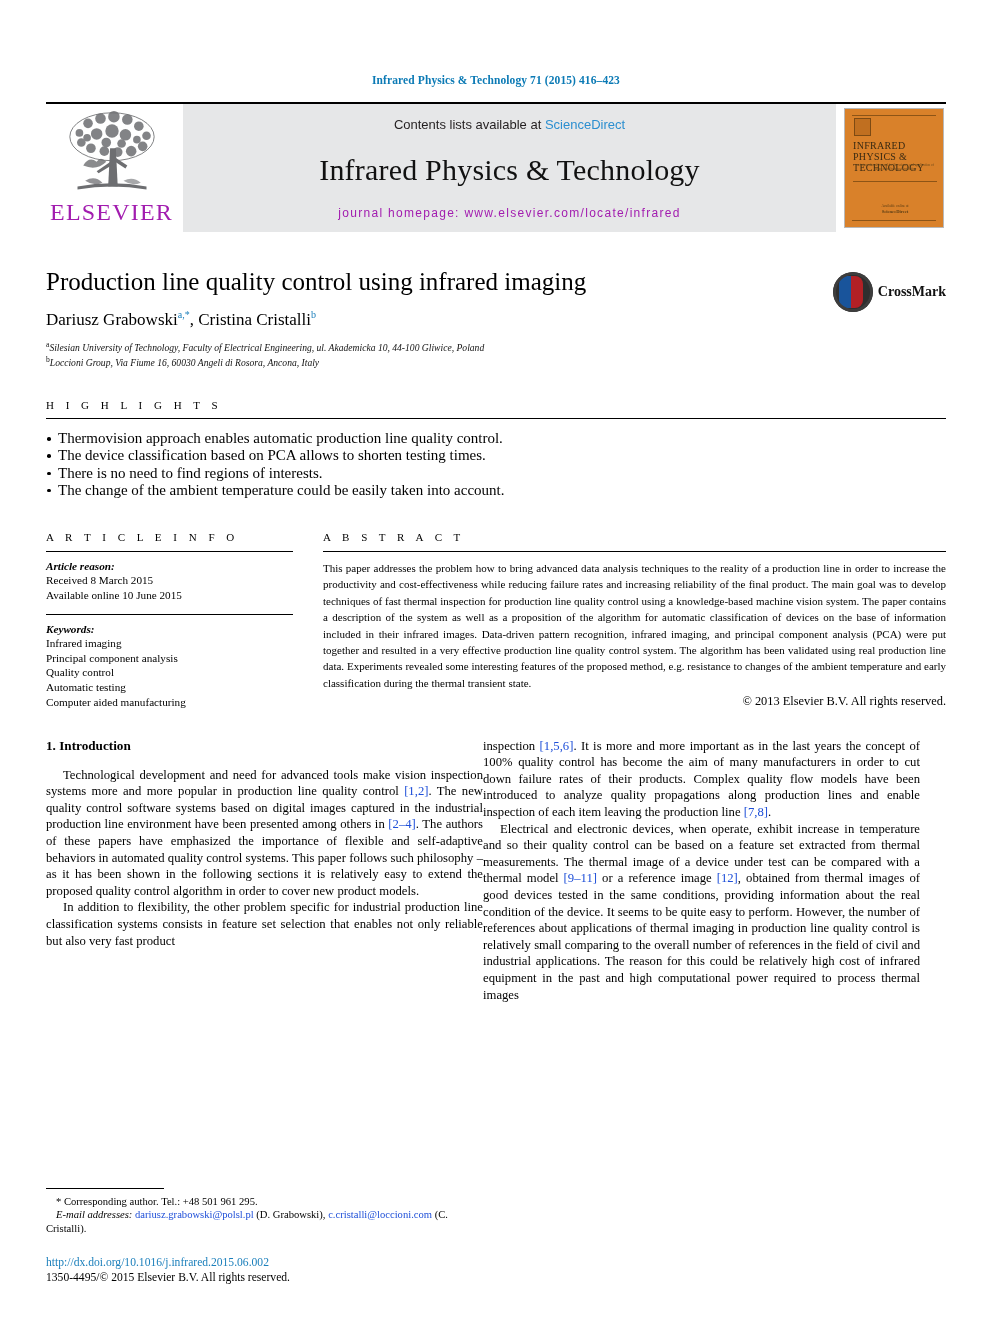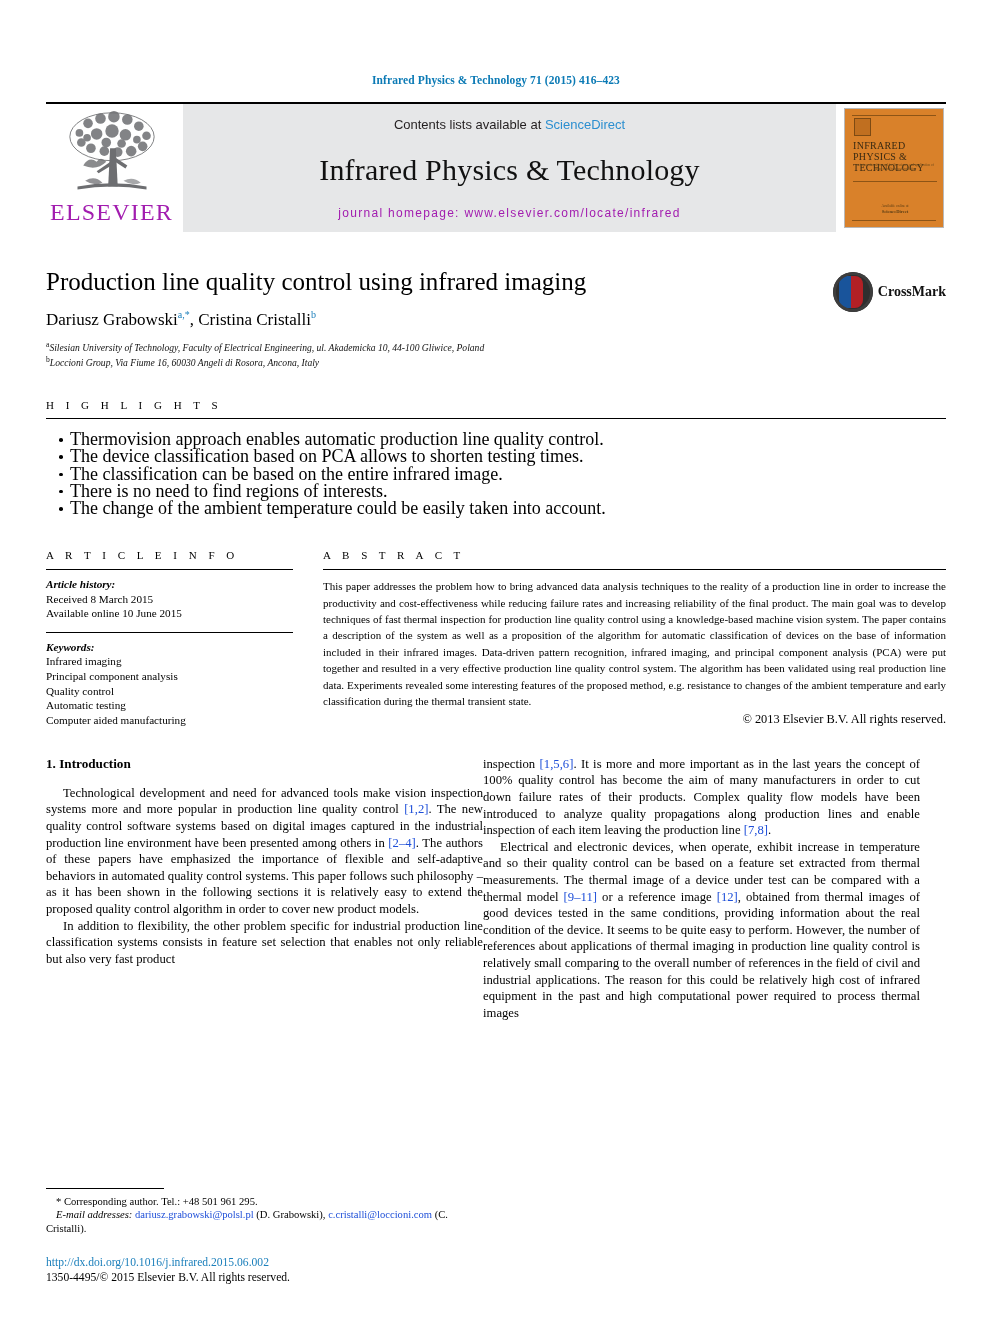--- a/index.html
+++ b/index.html
@@ -238,23 +238,23 @@
     font-weight: normal;
     font-size: 11px;
     letter-spacing: 4.5px;
     margin: 0 0 7px 0;
   }
 
   .highlights-wrap { margin-top: 30px; }
   .hl-rule { border-top: 1.4px solid #000; margin: 0 0 11px 0; }
   ul.highlights {
     list-style: none;
-    margin: 12px;
+    margin: 0;
     padding: 0;
-    font-size: 18px;
+    font-size: 15px;
     line-height: 17.2px;
   }
   ul.highlights li {
     position: relative;
     padding-left: 12px;
   }
   ul.highlights li:before {
     content: "";
     position: absolute;
     left: 1px; top: 7px;
@@ -445,32 +445,31 @@
     <p class="affil"><sup>a</sup><span>Silesian University of Technology, Faculty of Electrical Engineering, ul. Akademicka 10, 44-100 Gliwice, Poland</span></p>
     <p class="affil"><sup>b</sup><span>Loccioni Group, Via Fiume 16, 60030 Angeli di Rosora, Ancona, Italy</span></p>
   </div>
 
   <div class="highlights-wrap">
     <div class="sec-head">H I G H L I G H T S</div>
     <div class="hl-rule"></div>
     <ul class="highlights">
       <li>Thermovision approach enables automatic production line quality control.</li>
       <li>The device classification based on PCA allows to shorten testing times.</li>
-      <li>The classification can be based on the entire infrared image.</li>
       <li>There is no need to find regions of interests.</li>
       <li>The change of the ambient temperature could be easily taken into account.</li>
     </ul>
   </div>
 
   <div class="infoabs">
 
     <div class="col-info">
       <div class="sec-head">A R T I C L E   I N F O</div>
       <div class="info-rule"></div>
-      <div class="info-sub">Article history:</div>
+      <div class="info-sub">Article reason:</div>
       <div class="info-line">Received 8 March 2015</div>
       <div class="info-line">Available online 10 June 2015</div>
       <div class="info-rule2"></div>
       <div class="info-sub">Keywords:</div>
       <div class="info-line">Infrared imaging</div>
       <div class="info-line">Principal component analysis</div>
       <div class="info-line">Quality control</div>
       <div class="info-line">Automatic testing</div>
       <div class="info-line">Computer aided manufacturing</div>
     </div>

